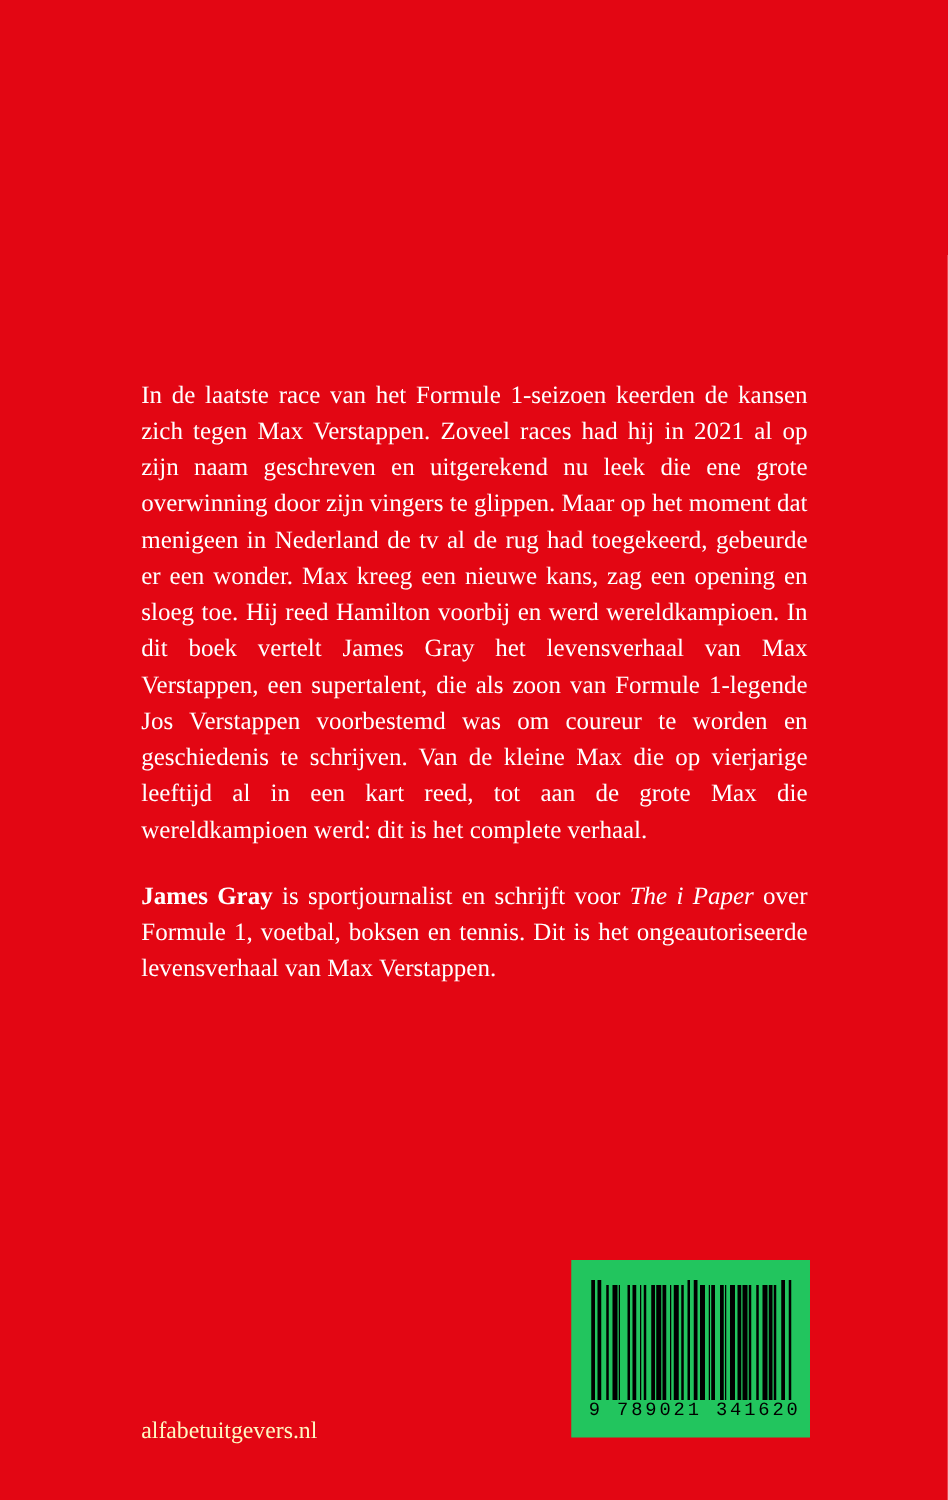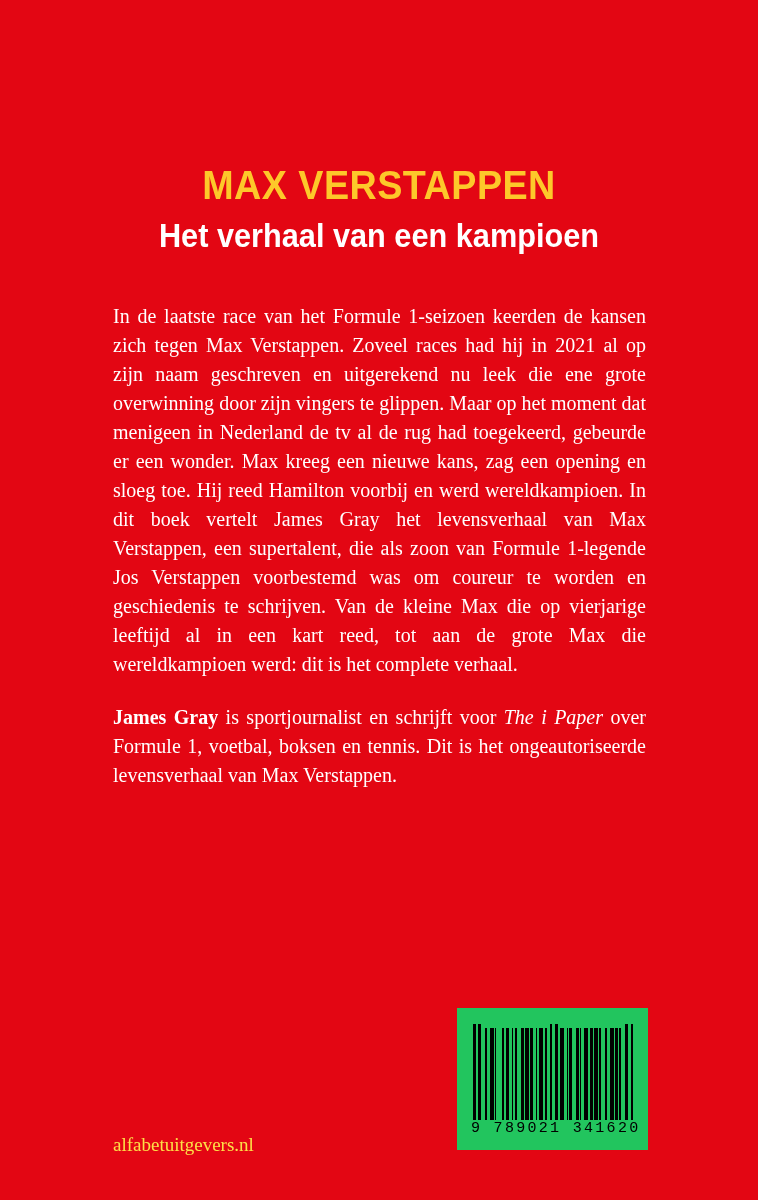--- a/index.html
+++ b/index.html
@@ -122,33 +122,29 @@
     white-space: nowrap;
   }
 
   
   .publisher {
     position: absolute;
     left: 113px;
     top: 1134px;
     font-family: "Liberation Serif", serif;
     font-size: 19px;
-    color: #fde047;
+    color: #fef9c3;
     white-space: nowrap;
   }
 </style>
 </head>
 <body>
 
 <div class="cover">
 
-  <div class="title-block">
-    <div class="main-title">MAX VERSTAPPEN</div>
-    <div class="sub-title">Het verhaal van een kampioen</div>
-  </div>
 
   <div class="body-block">
     <p class="para">In de laatste race van het Formule 1-seizoen keerden de kansen zich tegen Max Verstappen. Zoveel races had hij in 2021 al op zijn naam geschreven en uitgerekend nu leek die ene grote overwinning door zijn vingers te glippen. Maar op het moment dat menigeen in Nederland de tv al de rug had toegekeerd, gebeurde er een wonder. Max kreeg een nieuwe kans, zag een opening en sloeg toe. Hij reed Hamilton voorbij en werd wereldkampioen. In dit boek vertelt James Gray het levensverhaal van Max Verstappen, een supertalent, die als zoon van Formule 1-legende Jos Verstappen voorbestemd was om coureur te worden en geschiedenis te schrijven. Van de kleine Max die op vierjarige leeftijd al in een kart reed, tot aan de grote Max die wereldkampioen werd: dit is het complete verhaal.</p>
 
     <p class="para"><b>James Gray</b><span> is sportjournalist en schrijft voor </span><i>The i Paper</i><span> over Formule 1, voetbal, boksen en tennis. Dit is het ongeautoriseerde levensverhaal van Max Verstappen.</span></p>
   </div>
 
   <div class="barcode-box">
     <div class="barcode-bars">
         <span class="guard" style="width: 3.1px;"></span>

